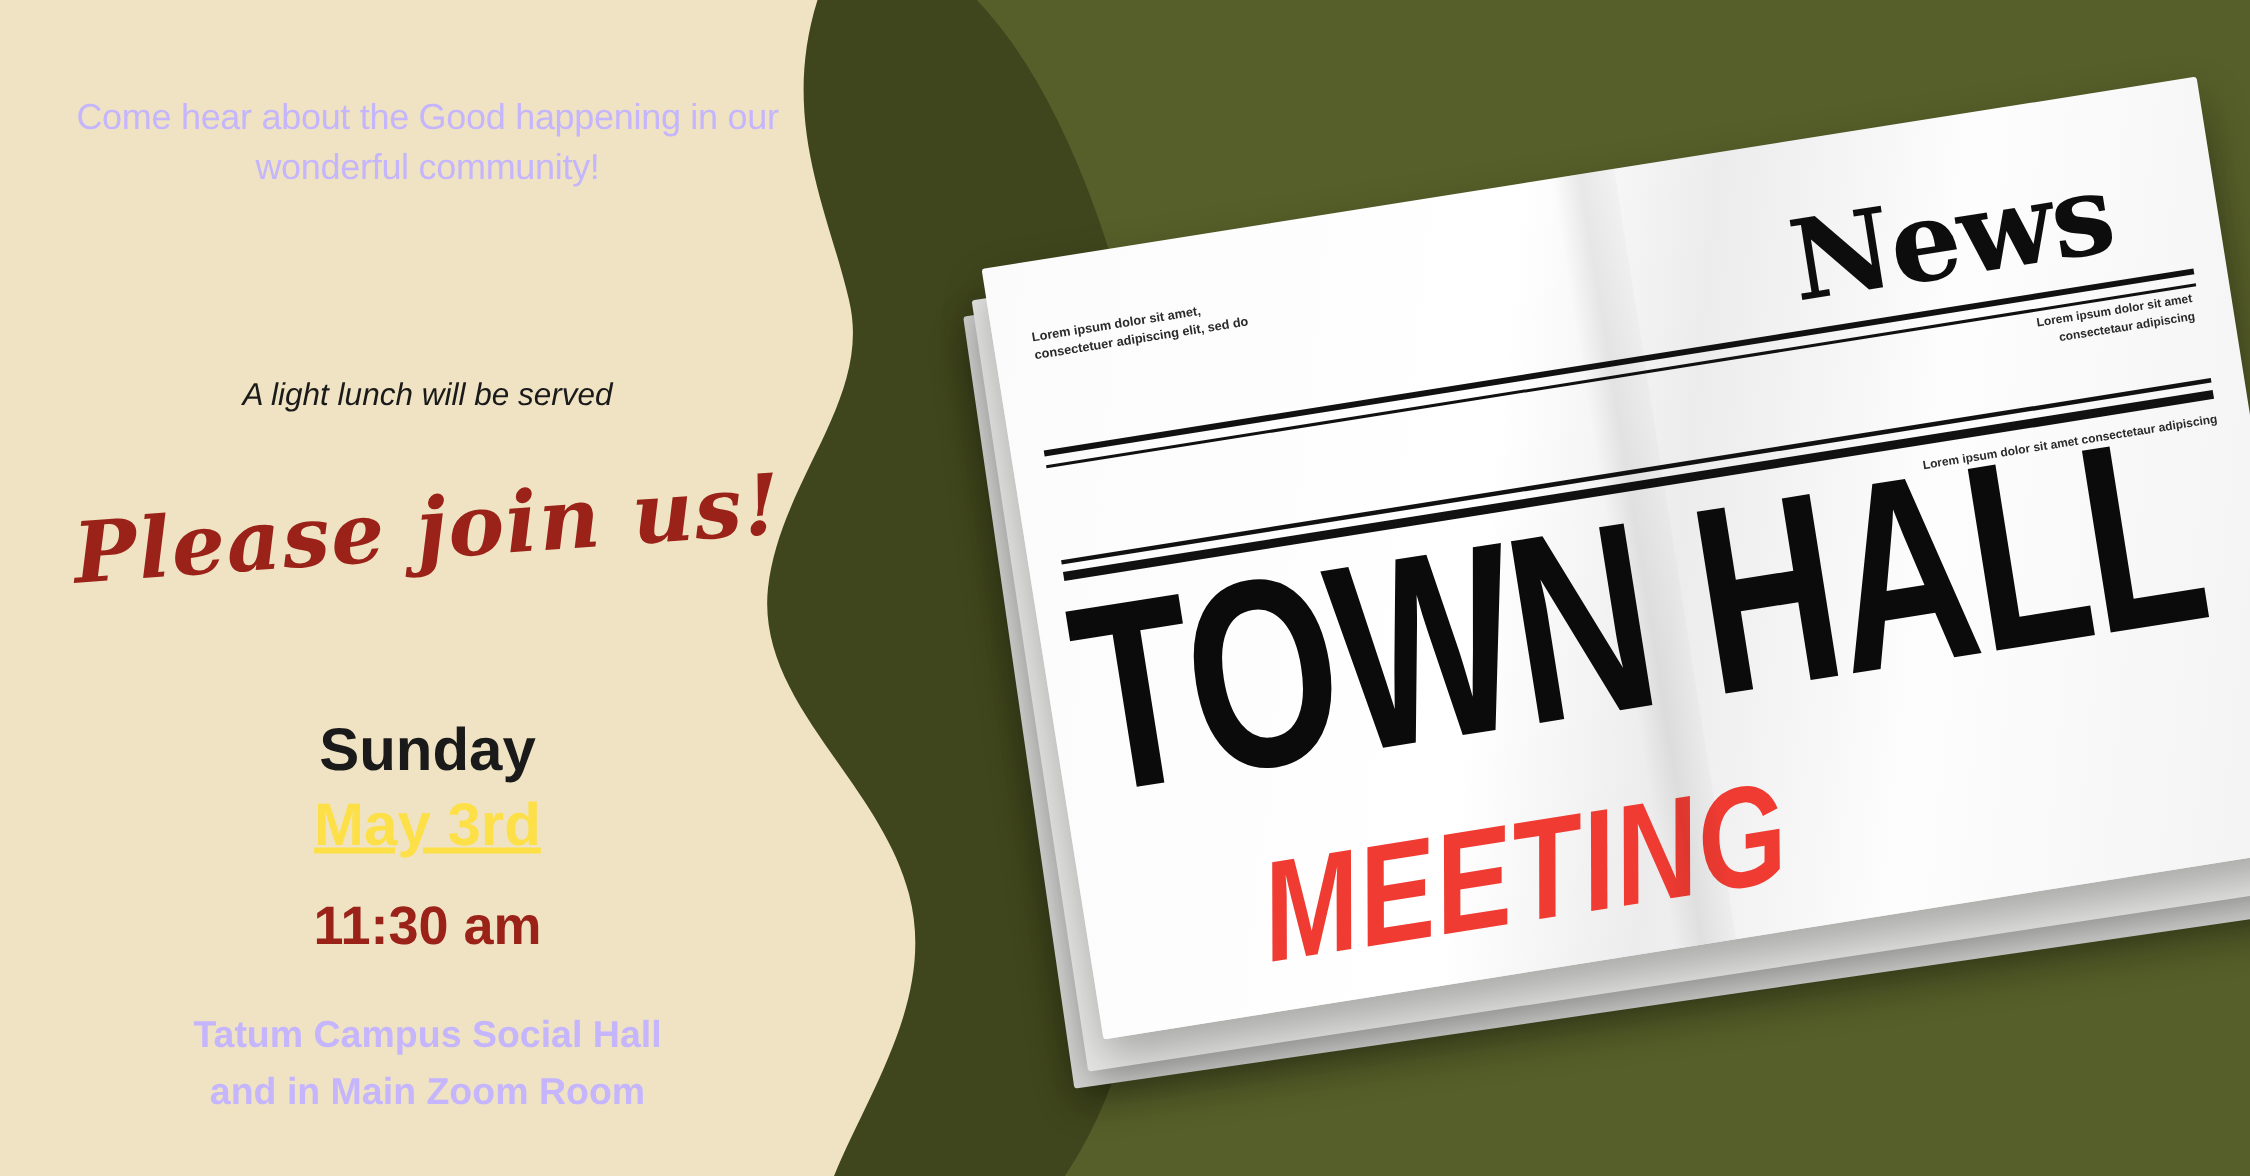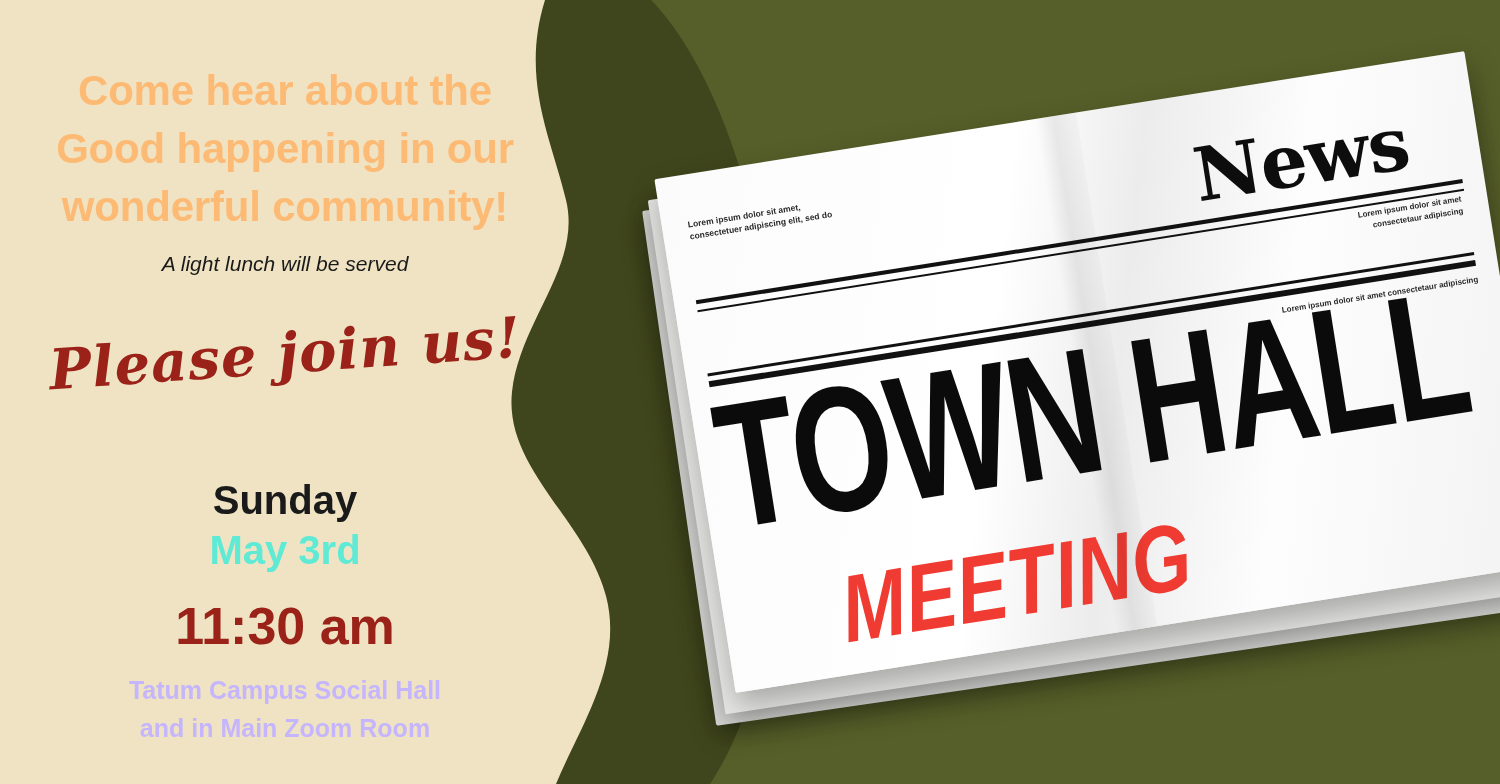--- a/index.html
+++ b/index.html
@@ -51,25 +51,25 @@
     width: 560px;
     height: 784px;
     text-align: center;
     color: #1b1b1b;
   }
   .headline {
     position: absolute;
     top: 62px;
     left: 30px;
     width: 510px;
-    font-size: 42px;
-    font-weight: 700;
+    font-size: 24px;
+    font-weight: 400;
     line-height: 1.38;
     letter-spacing: -0.2px;
-    color: #fdba74;
+    color: #c4b5fd;
   }
   .subline {
     position: absolute;
     top: 252px;
     left: 30px;
     width: 510px;
     font-size: 21px;
     font-style: italic;
     font-weight: 400;
     color: #1a1a1a;
@@ -97,28 +97,29 @@
     color: #1a1a1a;
     margin-top: 16px;
   }
   .date {
     position: absolute;
     top: 528px;
     left: 30px;
     width: 510px;
     font-size: 40px;
     font-weight: 700;
-    color: #5eead4;
+    color: #fde047;
+    text-decoration: underline;
   }
   .time {
     position: absolute;
     top: 596px;
     left: 30px;
     width: 510px;
-    font-size: 52px;
+    font-size: 36px;
     font-weight: 700;
     color: #9b2218;
   }
   .venue {
     position: absolute;
     top: 672px;
     left: 30px;
     width: 510px;
     font-size: 25px;
     font-weight: 700;

